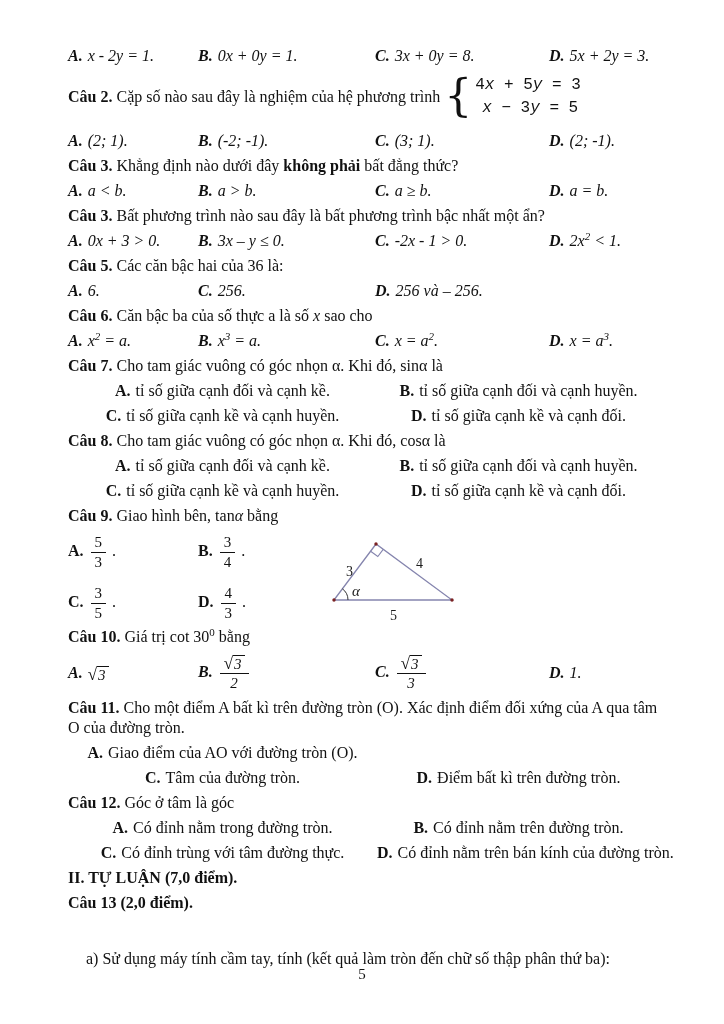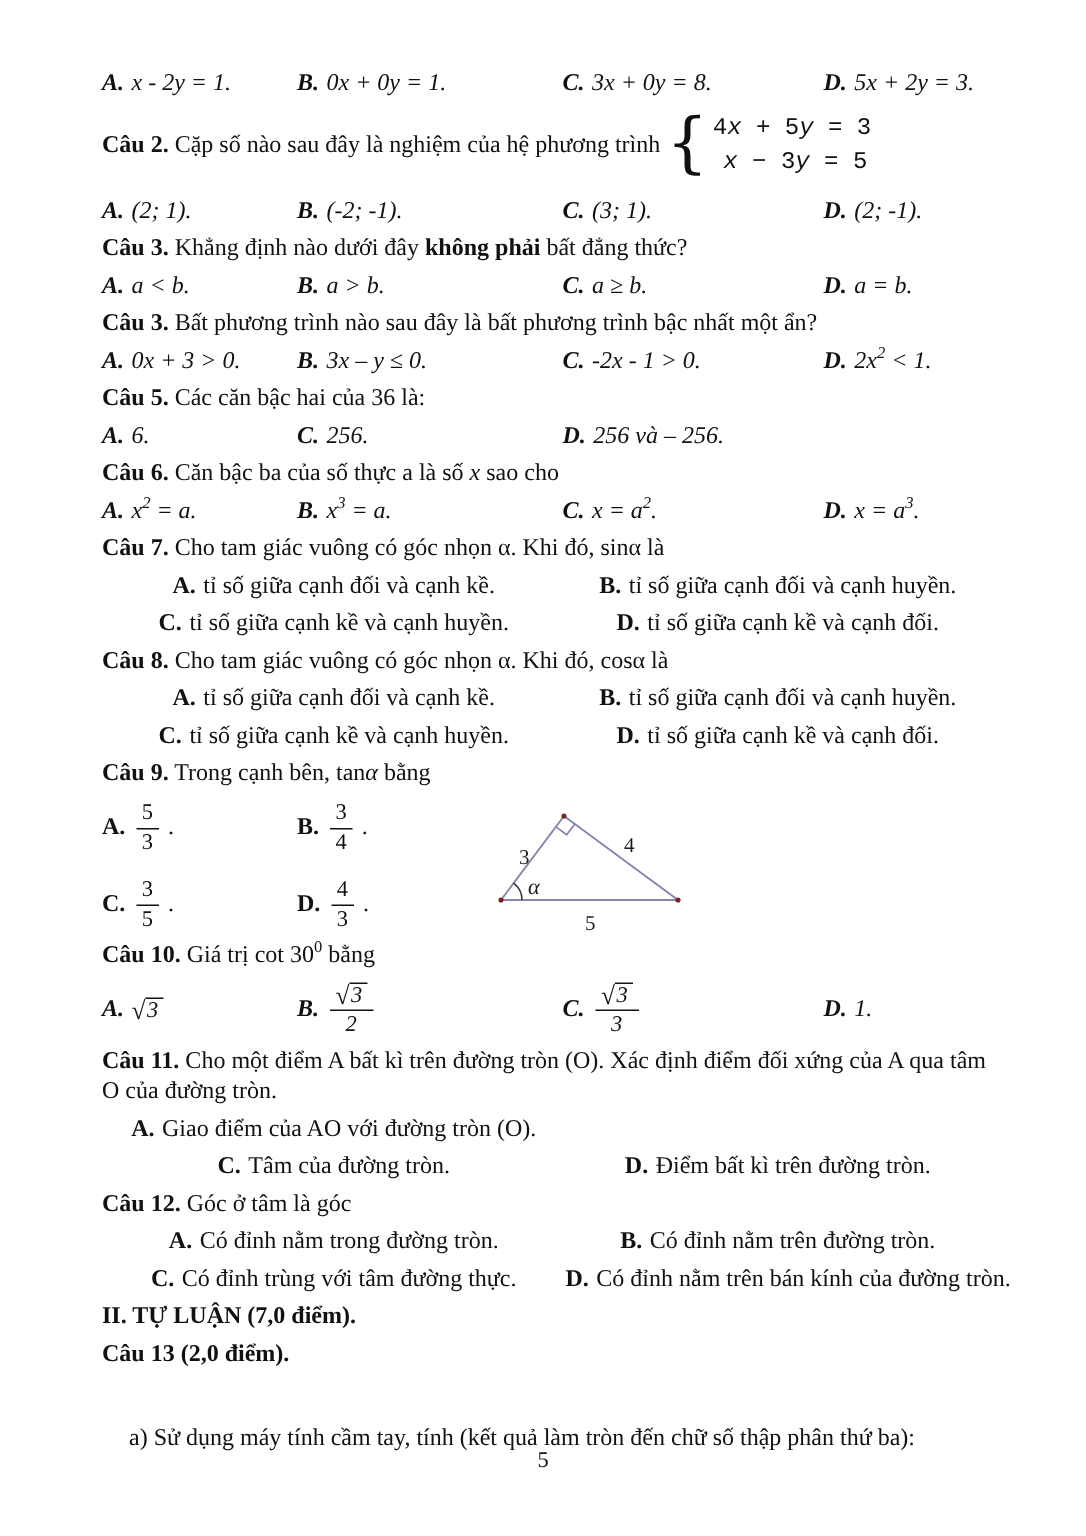--- a/index.html
+++ b/index.html
@@ -101,21 +101,21 @@
     </div>
     <div class="row"><span class="b">Câu 8.</span><span> Cho tam giác vuông có góc nhọn α. Khi đó, cosα là</span></div>
     <div class="row grid cols2">
       <span class="opt"><span class="b optlabel">A.</span><span class="opttext"><span>tỉ số giữa cạnh đối và cạnh kề.</span></span></span>
       <span class="opt"><span class="b optlabel">B.</span><span class="opttext"><span>tỉ số giữa cạnh đối và cạnh huyền.</span></span></span>
     </div>
     <div class="row grid cols2">
       <span class="opt"><span class="b optlabel">C.</span><span class="opttext"><span>tỉ số giữa cạnh kề và cạnh huyền.</span></span></span>
       <span class="opt"><span class="b optlabel">D.</span><span class="opttext"><span>tỉ số giữa cạnh kề và cạnh đối.</span></span></span>
     </div>
-    <div class="row"><span class="b">Câu 9.</span><span> Trong cạnh bên, tan</span><span class="i">α</span><span> bằng</span></div>
+    <div class="row"><span class="b">Câu 9.</span><span> Giao hình bên, tan</span><span class="i">α</span><span> bằng</span></div>
     <div class="row figrow">
       <div class="figopts">
         <span class="opt"><span class="b optlabel">A.</span><span class="opttext"><span class="frac">
               <span class="num"><span>5</span></span>
               <span class="den"><span>3</span></span>
             </span><span> .</span></span></span>
         <span class="opt"><span class="b optlabel">B.</span><span class="opttext"><span class="frac">
               <span class="num"><span>3</span></span>
               <span class="den"><span>4</span></span>
             </span><span> .</span></span></span>

